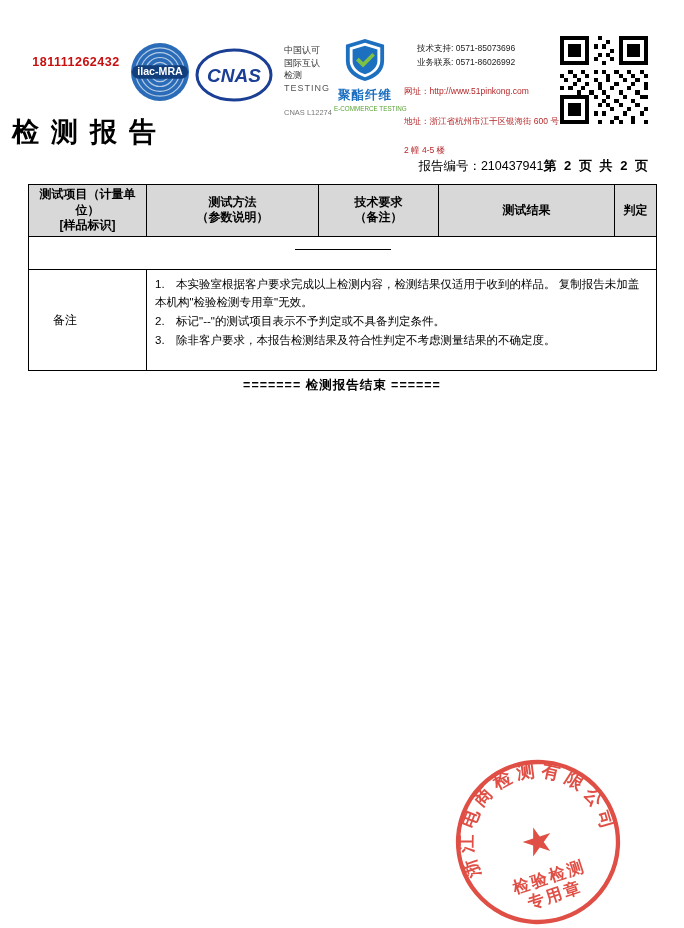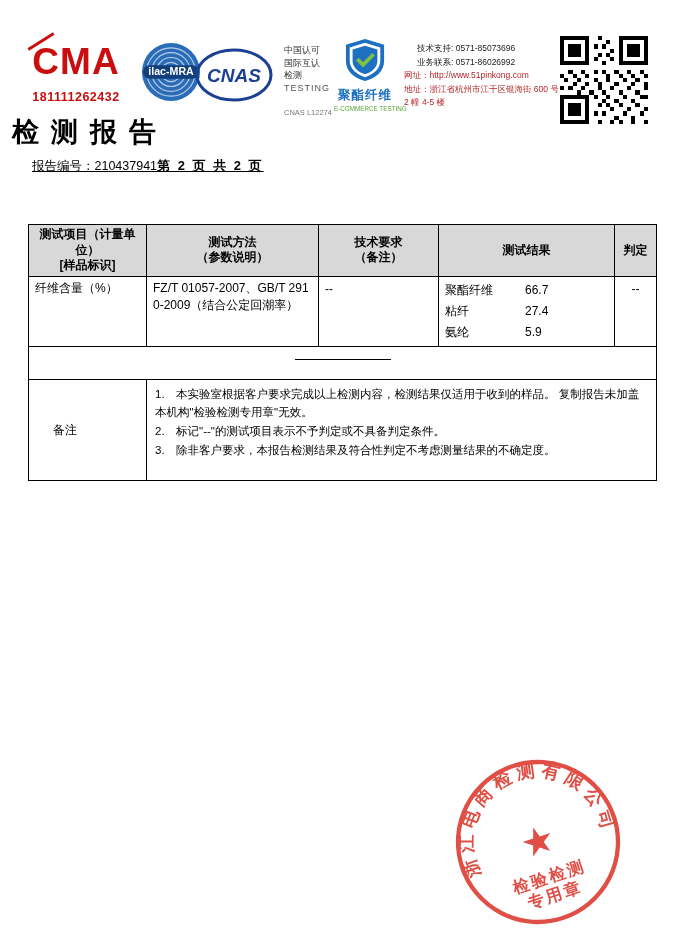--- a/index.html
+++ b/index.html
@@ -7,42 +7,42 @@
     width:684px;height:928px;position:relative;background:#fff;
     font-family:"Liberation Sans","DejaVu Sans",sans-serif;color:#000;
     overflow:hidden;
   }
   
   .cma{position:absolute;left:28px;top:44px;width:96px;text-align:center;color:#c80e0e;}
   .cma-mark{position:relative;display:inline-block;line-height:0.95;}
   .cma-tick{position:absolute;left:-6px;top:-4px;width:30px;height:3px;background:#c80e0e;transform:rotate(-32deg);}
   .cma-text{font-size:37px;font-weight:900;letter-spacing:1px;}
   .cma-number{font-size:12.5px;font-weight:700;letter-spacing:0.5px;margin-top:11px;}
-  .ilac{position:absolute;left:141px;top:42px;}
+  .ilac{position:absolute;left:130px;top:42px;}
   .cnas{position:absolute;left:194px;top:48px;}
   .accred{position:absolute;left:284px;top:44px;font-size:9px;line-height:1.4;color:#333;}
   .accred .en{letter-spacing:1px;color:#555;}
   .accred .code{font-size:7.5px;color:#777;margin-top:14px;}
   .ecom{position:absolute;left:334px;top:38px;width:62px;text-align:center;}
   .ecom-name{font-size:12.5px;font-weight:bold;color:#1d6fc0;margin-top:1px;letter-spacing:1px;}
   .ecom-sub{font-size:6.3px;color:#5aa334;margin-top:1px;white-space:nowrap;}
   .contact{position:absolute;left:404px;top:42px;width:158px;font-size:8.5px;line-height:1.6;}
   .contact .black{color:#222;margin-left:13px;}
-  .contact .red{color:#b5272a;}
+  .contact .red{color:#b5272a;margin-top:16px;}
   .qr{position:absolute;left:560px;top:36px;width:88px;height:88px;}
   
   .title{position:absolute;top:114px;left:0;right:0;text-align:left;
     font-family:"Liberation Serif","DejaVu Serif",serif;
     font-size:27px;font-weight:bold;letter-spacing:12px;text-indent:12px;}
   .meta{position:absolute;top:157px;left:32px;right:34px;display:flex;
-    justify-content:flex-start;align-items:baseline;font-size:12.5px;text-decoration:underline;}
+    justify-content:flex-end;align-items:baseline;font-size:12.5px;}
   .page-info{font-size:13px;font-weight:600;letter-spacing:2px;}
   
   .content{position:absolute;top:184px;left:28px;right:28px;}
-  table{width:100%;border-collapse:collapse;table-layout:fixed;font-size:12px;margin-top:40px;}
+  table{width:100%;border-collapse:collapse;table-layout:fixed;font-size:12px;}
   th,td{border:1px solid #000;vertical-align:top;padding:3px 6px;word-break:break-all;}
   thead th{background:#d8d8d8;text-align:center;vertical-align:middle;
     font-weight:bold;font-size:12px;height:34px;padding:2px;line-height:1.3;}
   .cell-item{height:62px;}
   .cell-req{padding-top:5px;}
   .cell-judge{text-align:center;padding-top:5px;}
   .result-line{display:flex;line-height:1.75;}
   .result-name{width:80px;}
   .blank-cell{height:26px;border-left:1px solid #000;border-right:1px solid #000;}
   .blank-line{width:96px;border-top:1.5px solid #000;margin:9px auto 0;}
@@ -52,24 +52,20 @@
   
   .stamp{position:absolute;left:452px;top:756px;width:172px;height:172px;
     transform:rotate(-18deg);color:#dc372c;opacity:0.88;pointer-events:none;}
 </style>
 </head>
 <body>
 
 <div class="page">
 
   <div class="cma">
-    <div class="cma-mark">
-      <span class="cma-tick"></span>
-      <span class="cma-text">CMA</span>
-    </div>
     <div class="cma-number">181111262432</div>
   </div>
 
   <div class="ilac">
     <svg width="60" height="60" viewBox="0 0 62 62">
       <circle cx="31" cy="31" r="30" fill="#2b6cb8"></circle>
       <g stroke="#ffffff" stroke-width="1.2" fill="none" opacity="0.65">
         <circle cx="31" cy="31" r="25"></circle>
         <circle cx="31" cy="31" r="20"></circle>
         <circle cx="31" cy="31" r="15"></circle>
@@ -155,54 +151,35 @@
           <th>
             <div>技术要求</div>
             <div>（备注）</div>
           </th>
           <th>测试结果</th>
           <th>判定</th>
         </tr>
       </thead>
       <tbody>
         <tr>
-          <td class="cell-item">纤维含量（%）</td>
-          <td>FZ/T 01057-2007、GB/T 2910-2009（结合公定回潮率）</td>
-          <td class="cell-req">--</td>
-          <td>
-            <div class="result-line">
-              <span class="result-name">聚酯纤维</span>
-              <span class="result-value">66.7</span>
-            </div>
-            <div class="result-line">
-              <span class="result-name">粘纤</span>
-              <span class="result-value">27.4</span>
-            </div>
-            <div class="result-line">
-              <span class="result-name">氨纶</span>
-              <span class="result-value">5.9</span>
-            </div>
-          </td>
-          <td class="cell-judge">--</td>
-        </tr>
-        <tr>
           <td colspan="5" class="blank-cell">
             <div class="blank-line"></div>
           </td>
         </tr>
         <tr>
           <td class="remark-label">备注</td>
           <td colspan="4" class="remark-cell">
             <div>1.　本实验室根据客户要求完成以上检测内容，检测结果仅适用于收到的样品。 复制报告未加盖本机构"检验检测专用章"无效。</div>
             <div>2.　标记"--"的测试项目表示不予判定或不具备判定条件。</div>
             <div>3.　除非客户要求，本报告检测结果及符合性判定不考虑测量结果的不确定度。</div>
           </td>
         </tr>
       </tbody>
     </table>
+    <div class="footer-end">======= 检测报告结束 ======</div>
   </div>
 
   <div class="stamp">
     <svg width="172" height="172" viewBox="0 0 200 200">
       <defs>
         <path id="stamp-arc" d="M 31.7,133.3 A 76,76 0 1 1 168.3,133.3" fill="none"></path>
       </defs>
       <circle cx="100" cy="100" r="93" fill="none" stroke="currentColor" stroke-width="5"></circle>
       <text font-size="21" font-weight="bold" fill="currentColor" letter-spacing="6">
         <textPath href="#stamp-arc" xlink:href="#stamp-arc" startOffset="50%" text-anchor="middle">浙江电商检测有限公司</textPath>

